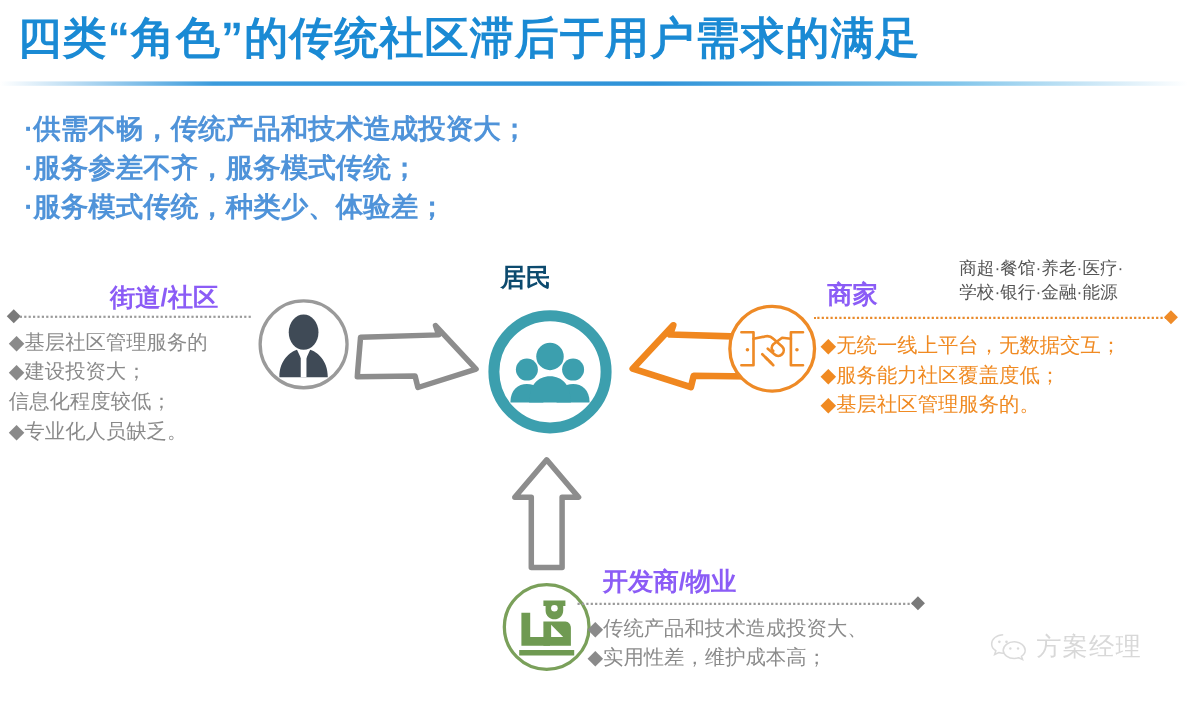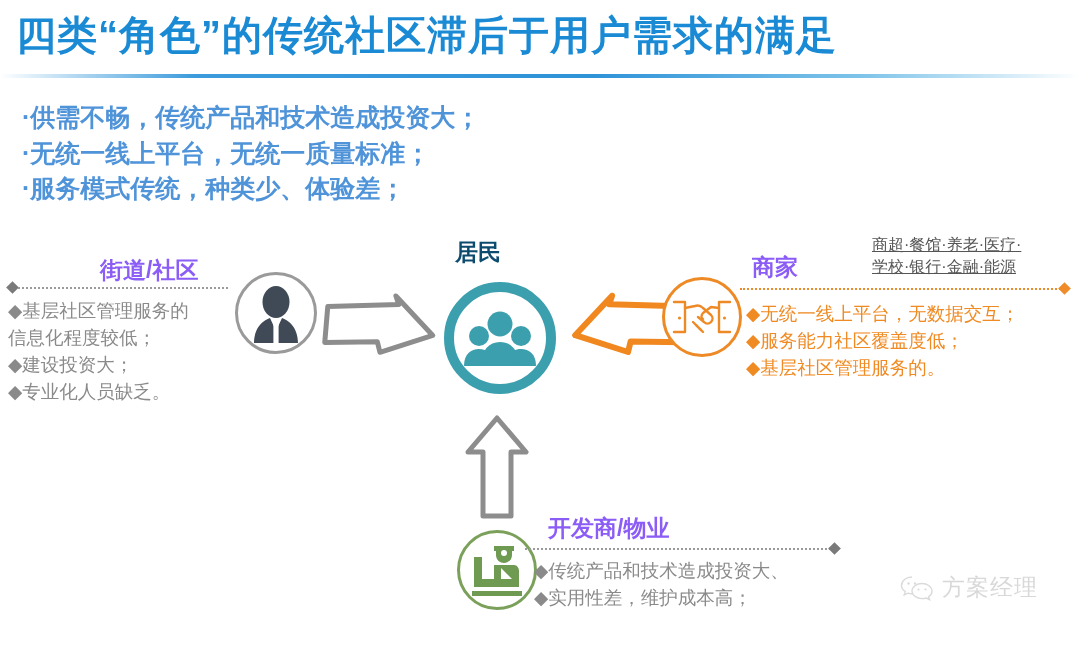--- a/index.html
+++ b/index.html
@@ -91,21 +91,21 @@
   .body-text.orange { color: #f08a22; }
 
   .category-text {
     position: absolute;
     font-size: 16px;
     line-height: 1.35;
     color: #555555;
     text-align: left;
     white-space: nowrap;
   }
-  .category-text .ln { display: block; text-decoration: underline; }
+  .category-text .ln { display: block; }
 
   
   .icon-circle {
     position: absolute;
     border-radius: 50%;
     box-sizing: border-box;
     background: #ffffff;
   }
   .ic-street { border: 3px solid #9a9a9a; }
   .ic-merchant { border: 3px solid #ee8a26; }
@@ -143,42 +143,42 @@
 </head>
 <body>
 
 <div id="slide">
 
   <div class="title">四类“角色”的传统社区滞后于用户需求的满足</div>
   <div class="title-rule"></div>
 
   <div class="bullets">
     <span class="bl">·供需不畅，传统产品和技术造成投资大；</span>
-    <span class="bl">·无统一线上平台，无统一质量标准；</span>
+    <span class="bl">·服务参差不齐，服务模式传统；</span>
     <span class="bl">·服务模式传统，种类少、体验差；</span>
   </div>
 
   <div class="sec-title" style="left:100px; top:255px;">街道/社区</div>
   <div class="diamond gray" style="left:8px; top:283px;"></div>
   <div class="dotline gray" style="left:18px; top:287px; width:210px;"></div>
 
   <div class="icon-circle ic-street" style="left:235px; top:272px; width:82px; height:82px;">
     <svg class="icon-svg" width="76" height="76" viewBox="0 0 76 76">
       <g fill="#3f4a56">
         <ellipse cx="38" cy="27" rx="13.5" ry="16"></ellipse>
         <path d="M16 68 C16 52 26 45 32 43 L38 56 L44 43 C50 45 60 52 60 68 Z"></path>
         <path d="M35.4 45 L38 49.5 L40.6 45 L40.6 68 L35.4 68 Z" fill="#ffffff"></path>
       </g>
     </svg>
   </div>
 
   <div class="body-text" style="left:8px; top:297px;">
     <span class="ln">◆基层社区管理服务的</span>
+    <span class="ln">◆建设投资大；</span>
     <span class="ln">信息化程度较低；</span>
-    <span class="ln">◆建设投资大；</span>
     <span class="ln">◆专业化人员缺乏。</span>
   </div>
 
   <svg class="arrow" style="left:322px; top:292px;" width="120" height="86" viewBox="0 0 120 86">
     <polygon points="4,22 74,10 70,2 112,36 62,60 58,50 6,58" fill="#ffffff" stroke="#8d8d8d" stroke-width="5" stroke-linejoin="round" transform="rotate(8 58 31)"></polygon>
   </svg>
 
   <div class="center-label" style="left:455px; top:237px;">居民</div>
   <div class="icon-circle ic-center" style="left:444px; top:282px; width:112px; height:112px;">
     <svg class="icon-svg" width="92" height="92" viewBox="0 0 92 92">

